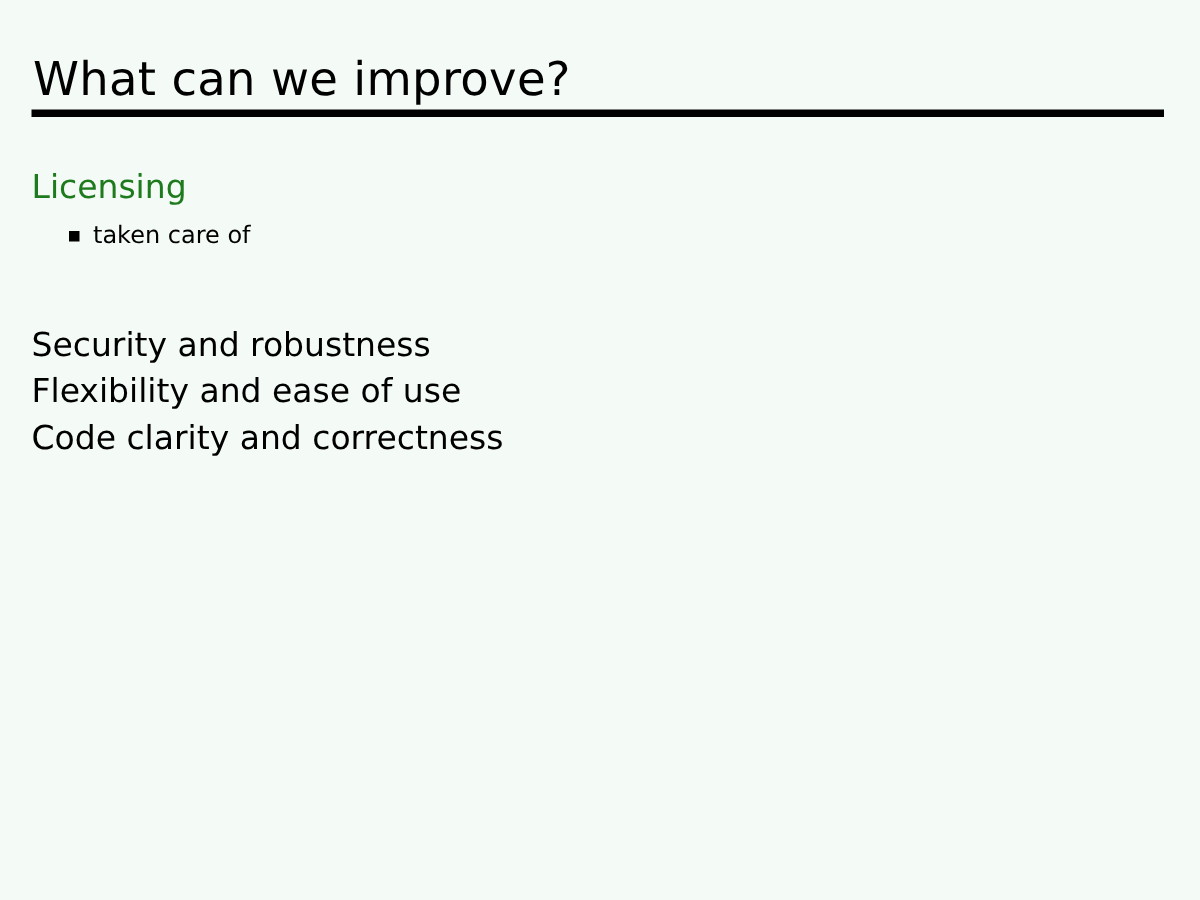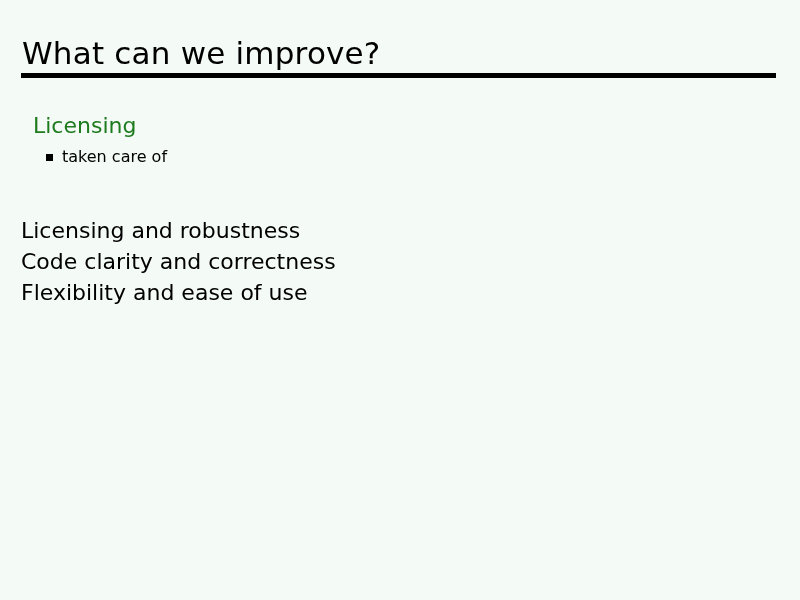--- a/index.html
+++ b/index.html
@@ -54,21 +54,20 @@
   }
   .lvl1 {
     font-family: "DejaVu Sans", sans-serif;
     font-size: 22px;
     line-height: 31px;
     color: #000000;
     white-space: nowrap;
   }
   .lvl1.accent {
     color: #1d7a1d;
-    margin-left: 12px;
   }
   .lvl2 {
     position: relative;
     padding-left: 41px;
     font-family: "DejaVu Sans", sans-serif;
     font-size: 16px;
     line-height: 31px;
     color: #000000;
     white-space: nowrap;
   }
@@ -104,20 +103,20 @@
     <div class="lvl1 accent">Licensing</div>
 
     <div class="lvl2">
       <span class="sq-bullet"></span>
       <span>taken care of</span>
     </div>
 
     <div class="spacer-gap"></div>
 
     <div class="group-lines">
-      <div class="lvl1">Licensing and robustness</div>
+      <div class="lvl1">Security and robustness</div>
+      <div class="lvl1">Flexibility and ease of use</div>
       <div class="lvl1">Code clarity and correctness</div>
-      <div class="lvl1">Flexibility and ease of use</div>
     </div>
 
   </div>
 
 </div>
 
 </body></html>

